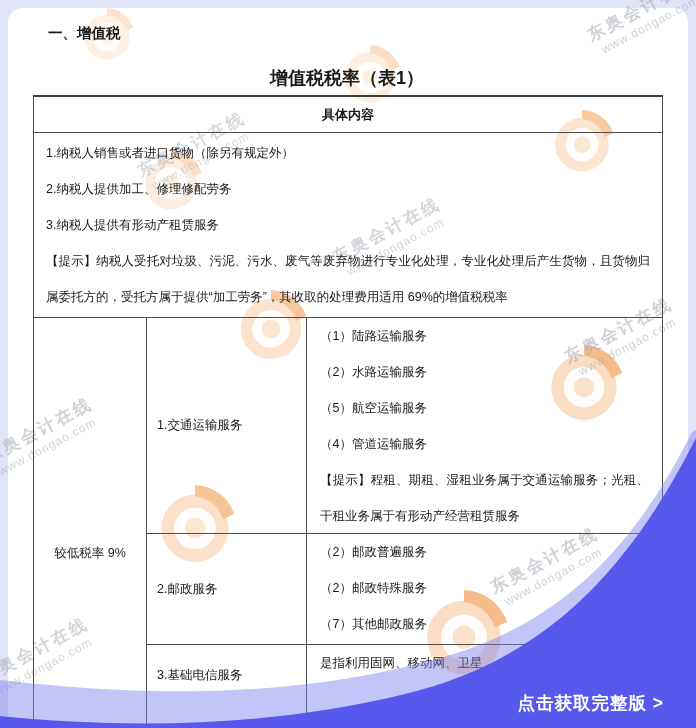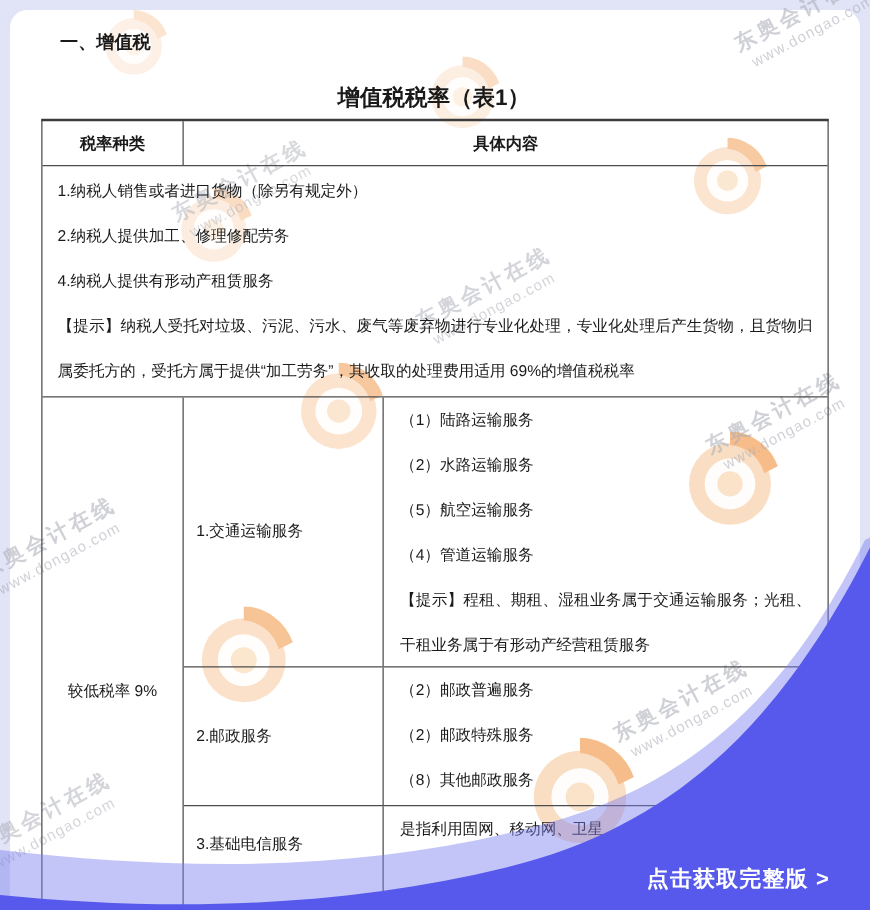--- a/index.html
+++ b/index.html
@@ -132,29 +132,28 @@
   <div class="wm-text" style="left:-22px;top:638px;opacity:.50">
     <div class="wm-cn">东奥会计在线</div>
     <div class="wm-url">www.dongao.com</div>
   </div>
 
   <div class="section-heading">一、增值税</div>
   <div class="table-title">增值税税率（表1）</div>
 
   <div id="tax-table">
     <div class="thead">
-      <div class="th-rate">税率种类</div>
       <div class="th-detail">具体内容</div>
     </div>
 
     <div class="row1">
       <div class="row1-content">
         <div>1.纳税人销售或者进口货物（除另有规定外）</div>
         <div>2.纳税人提供加工、修理修配劳务</div>
-        <div>4.纳税人提供有形动产租赁服务</div>
+        <div>3.纳税人提供有形动产租赁服务</div>
         <div class="p-just">【提示】纳税人受托对垃圾、污泥、污水、废气等废弃物进行专业化处理，专业化处理后产生货物，且货物归属委托方的，受托方属于提供“加工劳务”，其收取的处理费用适用 69%的增值税税率</div>
       </div>
     </div>
 
     <div class="row2">
       <div class="rate-cell">较低税率 9%</div>
       <div class="subrows">
 
         <div class="subrow subrow-a">
           <div class="sub-cat">1.交通运输服务</div>
@@ -165,21 +164,21 @@
             <div>（4）管道运输服务</div>
             <div class="p-just">【提示】程租、期租、湿租业务属于交通运输服务；光租、干租业务属于有形动产经营租赁服务</div>
           </div>
         </div>
 
         <div class="subrow subrow-b">
           <div class="sub-cat">2.邮政服务</div>
           <div class="sub-items">
             <div>（2）邮政普遍服务</div>
             <div>（2）邮政特殊服务</div>
-            <div>（8）其他邮政服务</div>
+            <div>（7）其他邮政服务</div>
           </div>
         </div>
 
         <div class="subrow last">
           <div class="sub-cat">3.基础电信服务</div>
           <div class="sub-items">
             <div>是指利用固网、移动网、卫星</div>
           </div>
         </div>
 

